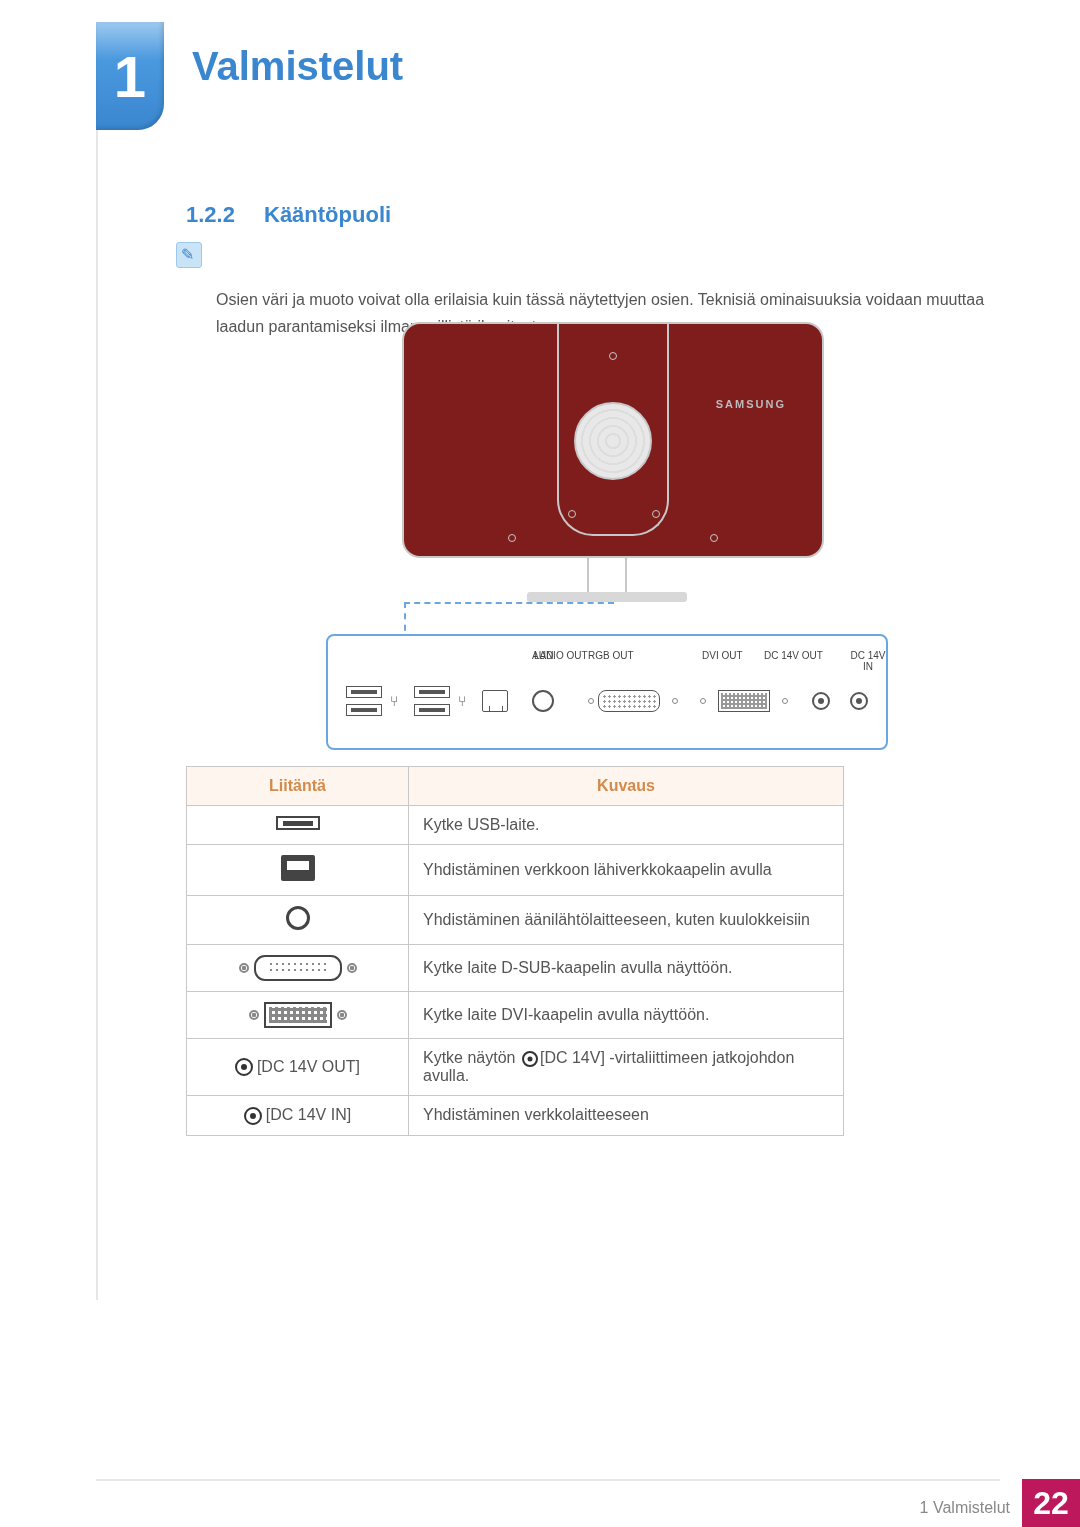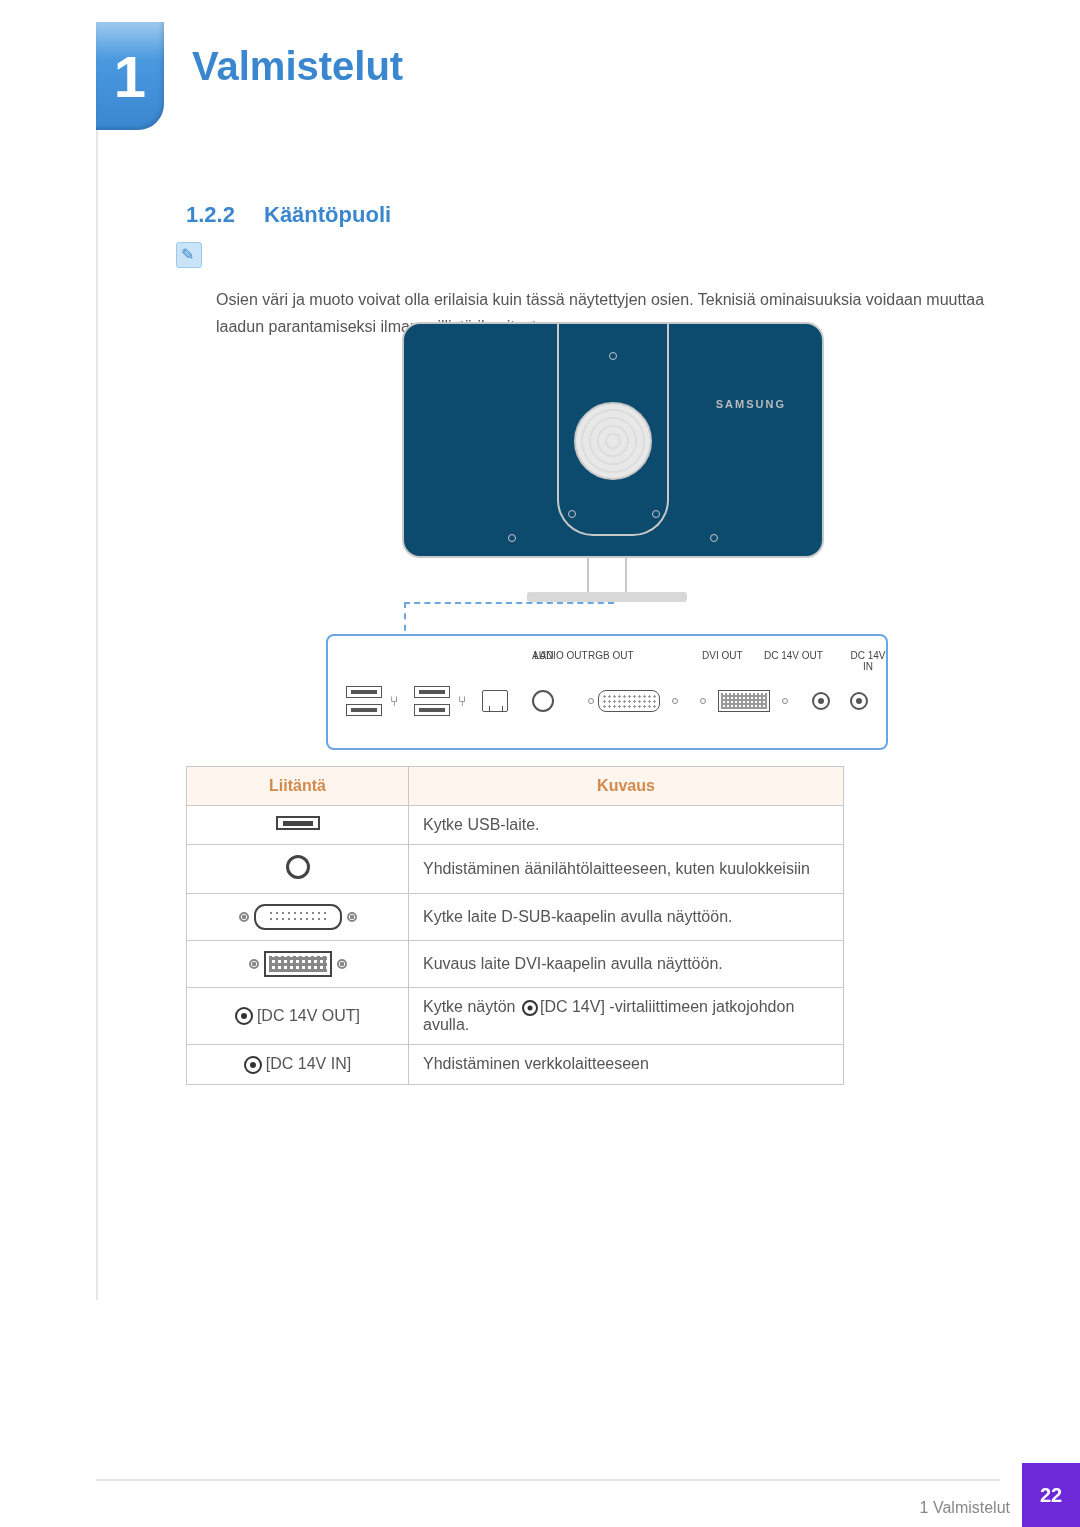--- a/index.html
+++ b/index.html
@@ -103,21 +103,21 @@
     height: 430px;
   }
   .monitor-back {
     position: absolute;
     left: 76px;
     top: 0;
     width: 422px;
     height: 236px;
     border: 2px solid #c8c8c8;
     border-radius: 18px;
-    background: #0c4a6e;
+    background: #7f1d1d;
   }
   .monitor-panel {
     position: absolute;
     left: 50%;
     top: 0;
     transform: translateX(-50%);
     width: 112px;
     height: 212px;
     border: 2px solid #c8c8c8;
     border-top: none;
@@ -284,24 +284,24 @@
     right:70px;
     bottom:10px;
     font-size:16px;
     color:#888;
   }
   .footer-pageno {
     position:absolute;
     right:0;
     bottom:0;
     width:58px;
-    height:64px;
-    background:#6d28d9;
+    height:48px;
+    background:#be185d;
     color:#fff;
-    font-size:20px;
+    font-size:32px;
     font-weight:700;
     display:flex;
     align-items:center;
     justify-content:center;
   }
 </style>
 </head>
 <body>
 
 <div class="left-rule"></div>
@@ -385,34 +385,38 @@
         <th>Liitäntä</th>
         <th>Kuvaus</th>
       </tr>
     </thead>
     <tbody>
       <tr>
         <td><span class="tbl-usb"></span></td>
         <td>Kytke USB-laite.</td>
       </tr>
       <tr>
+        <td><span class="tbl-lan"></span></td>
+        <td>Yhdistäminen verkkoon lähiverkkokaapelin avulla</td>
+      </tr>
+      <tr>
         <td><span class="tbl-jack"></span></td>
         <td>Yhdistäminen äänilähtölaitteeseen, kuten kuulokkeisiin</td>
       </tr>
       <tr>
         <td>
           <span class="tbl-screw"></span><span class="tbl-vga"></span><span class="tbl-screw"></span>
         </td>
         <td>Kytke laite D-SUB-kaapelin avulla näyttöön.</td>
       </tr>
       <tr>
         <td>
           <span class="tbl-screw"></span><span class="tbl-dvi"></span><span class="tbl-screw"></span>
         </td>
-        <td>Kuvaus laite DVI-kaapelin avulla näyttöön.</td>
+        <td>Kytke laite DVI-kaapelin avulla näyttöön.</td>
       </tr>
       <tr>
         <td>
           <span class="tbl-dc"></span><span>[DC 14V OUT]</span>
         </td>
         <td>
           <span>Kytke näytön </span><span class="inline-dc"></span><span>[DC 14V] </span><span>-virtaliittimeen jatkojohdon avulla.</span>
         </td>
       </tr>
       <tr>

